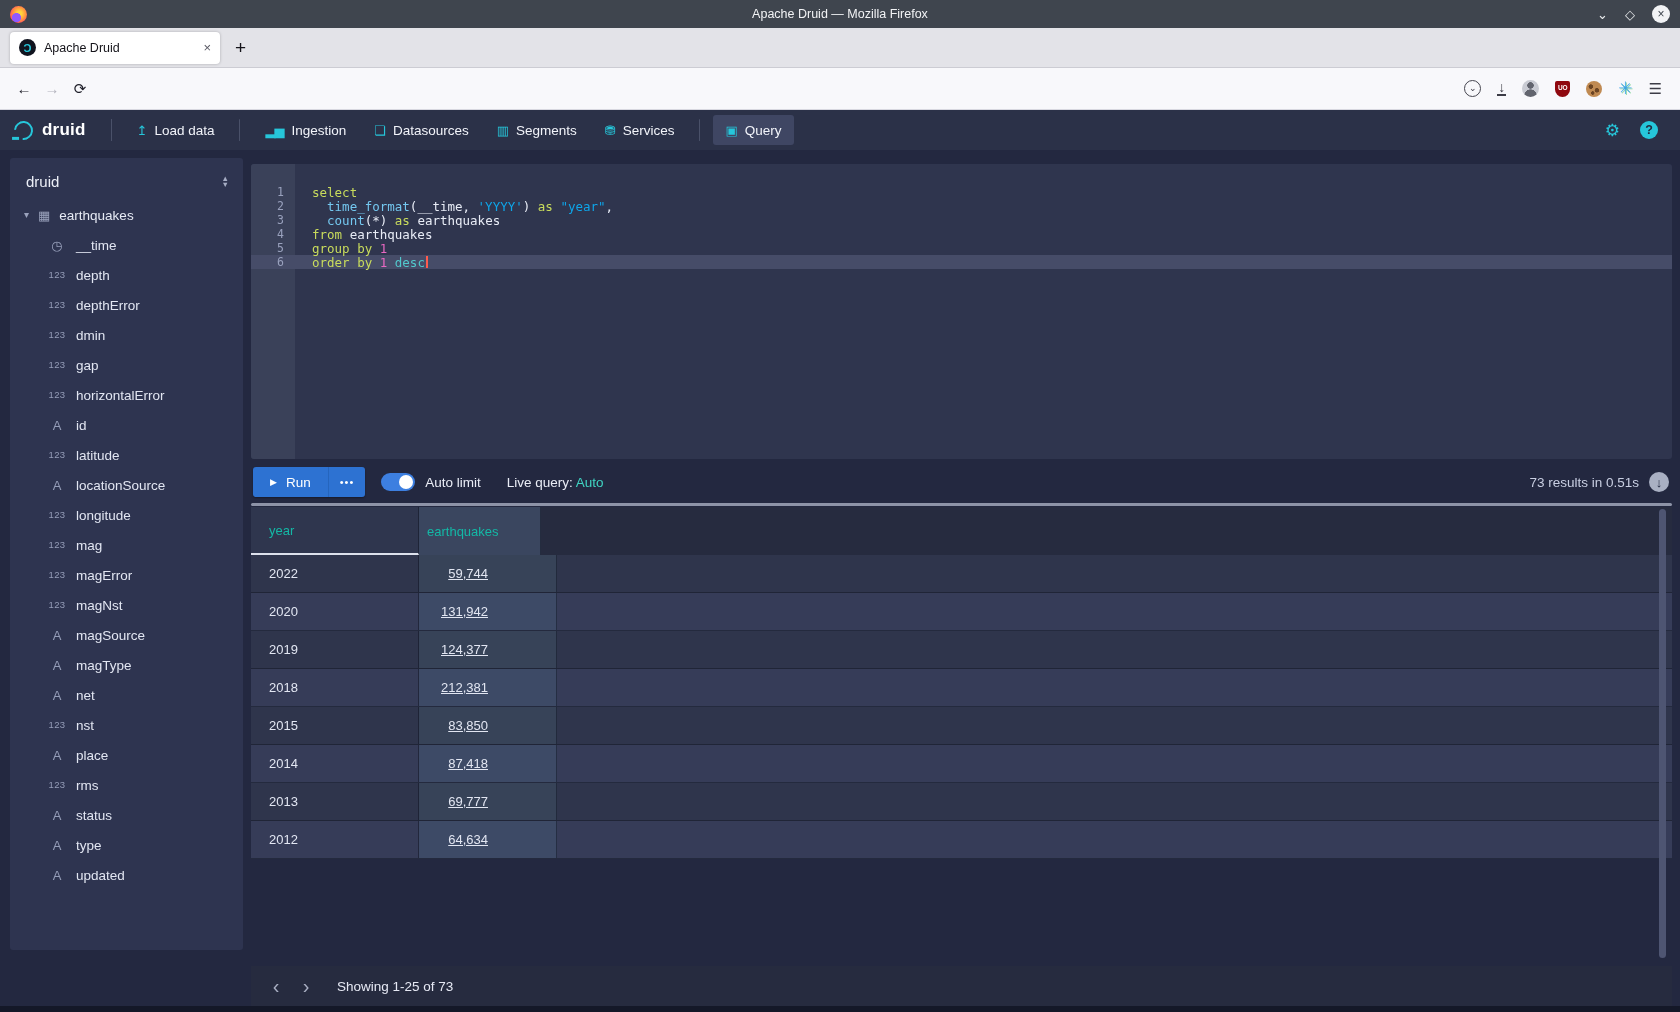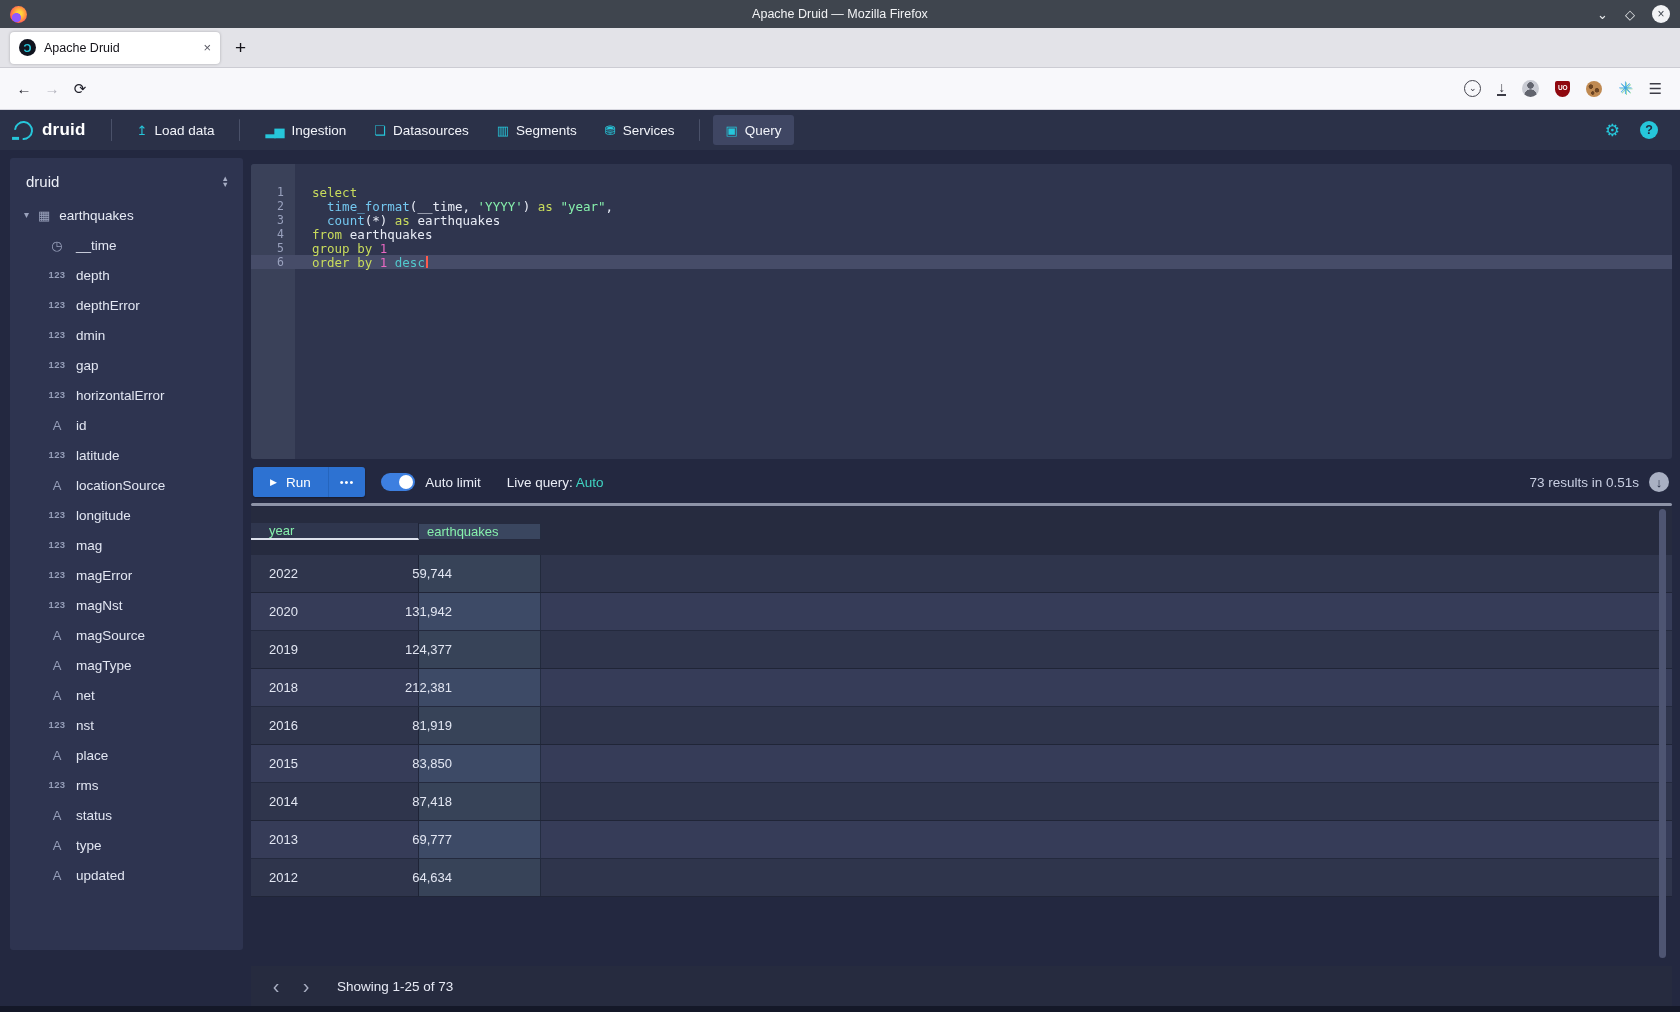--- a/index.html
+++ b/index.html
@@ -83,34 +83,34 @@
   .sb-head{display:flex;align-items:center;padding:15px 14px 10px 16px;}
   .sb-title{color:#eceff7;font-size:15px;flex:1;}
   .sort-icon{display:flex;flex-direction:column;align-items:center;color:#a6adc4;font-size:7.5px;line-height:6px;}
   .sort-icon::before{content:"▲";}
   .sort-icon::after{content:"▼";}
   .tree-parent{display:flex;align-items:center;height:30px;padding-left:14px;gap:9px;color:#e6eaf4;font-size:13.5px;}
   .chev{color:#9aa2bc;font-size:10px;line-height:1;}
   .tbl-icon{color:#9aa2bc;font-size:13px;line-height:1;}
   .tree-item{display:flex;align-items:center;height:30px;padding-left:37px;gap:9px;color:#e2e6f2;font-size:13.5px;}
   .col-icon{width:20px;color:#959db8;text-align:center;line-height:1;font-size:13px;}
-  [data-name="numeric-column-icon"]{font-size:9.5px;font-weight:bold;letter-spacing:.3px;}
+  [data-name="numeric-column-icon"]{font-size:9.5px;font-weight:normal;letter-spacing:.3px;}
 
   
   .content{flex:1;margin:0 8px;display:flex;flex-direction:column;height:100%;}
 
   
   .editor{margin-top:14px;height:295px;position:relative;border-radius:3px;background:#2f354e;overflow:hidden;flex:none;}
   .gutter-bg{position:absolute;left:0;top:0;bottom:0;width:44px;background:#3a4159;}
   .ed-lines{position:relative;padding-top:21px;font-family:"DejaVu Sans Mono",monospace;font-size:12.5px;}
   .ed-line{display:flex;align-items:center;height:14px;white-space:pre;}
   .ed-line.active{background:#464c68;}
   .ln{width:44px;text-align:right;padding-right:11px;color:#99a1bd;font-size:11.5px;flex:none;}
   .code{margin-left:17px;display:flex;}
-  .tok-kw{color:#c9dc5c;} .tok-fn{color:#74c8f0;} .tok-str{color:#86efac;}
+  .tok-kw{color:#c9dc5c;} .tok-fn{color:#74c8f0;} .tok-str{color:#0ea5e9;}
   .tok-num{color:#e868c2;} .tok-ty{color:#52c8cc;} .tok-pl{color:#e8ecf6;}
   .cursor{width:2px;height:12px;background:#ff5b4d;margin-left:1px;}
 
   
   .runbar{margin-top:4px;height:38px;display:flex;align-items:center;flex:none;}
   .btn-group{display:flex;border-radius:3px;overflow:hidden;box-shadow:0 1px 2px rgba(0,0,0,.35);margin-left:2px;}
   .run-btn{display:flex;align-items:center;gap:9px;background:#2d72d2;color:#fff;border:none;height:30px;
     padding:0 17px;font-family:"Liberation Sans",sans-serif;font-size:13.5px;}
   .play{font-size:9px;line-height:1;}
   .more-btn{background:#2d72d2;border:none;border-left:1px solid #2565bd;color:#fff;height:30px;padding:0 11px;
@@ -123,29 +123,29 @@
   .spacer{flex:1;}
   .status{color:#c9cfe2;font-size:13.5px;}
   .export{width:20px;height:20px;border-radius:50%;background:#a9b0c3;color:#222840;font-size:13px;font-weight:bold;
     display:flex;align-items:center;justify-content:center;margin:0 3px 0 10px;line-height:1;}
 
   
   .hscroll{height:3px;background:#8d93a7;margin-top:2px;flex:none;border-radius:2px;}
 
   
   .results{flex:1;overflow:hidden;position:relative;margin-top:1px;}
-  .thead{display:flex;height:48px;background:#262b3f;color:#86efac;font-size:13px;align-items:center;}
+  .thead{display:flex;height:48px;background:#262b3f;color:#14b8a6;font-size:13px;}
   .th{display:flex;align-items:center;}
   .th-year{width:168px;background:#2f364e;border-bottom:2px solid #dde1ec;padding-left:18px;border-right:1px solid rgba(14,18,32,.5);}
   .th-count{width:122px;background:#3a465f;padding-left:8px;border-right:1px solid rgba(14,18,32,.5);}
   .tbody{height:calc(100% - 48px);overflow:hidden;}
   .row{display:flex;height:38px;border-bottom:1px solid rgba(10,14,24,.4);color:#e2e6f2;font-size:13px;}
   .c-year,.c-count{display:flex;align-items:center;border-right:1px solid rgba(14,18,32,.5);}
   .c-year{width:168px;padding-left:18px;}
-  .c-count{width:122px;padding-right:88px;justify-content:flex-end;}
+  .c-count{width:138px;padding-right:68px;justify-content:flex-end;text-decoration:underline;}
   
   .tbody .row:nth-child(even){background:#363c58;}
   .tbody .row:nth-child(even) .c-count{background:#3d4a66;}
   .tbody .row:nth-child(odd){background:#2f354c;}
   .tbody .row:nth-child(odd) .c-count{background:#374358;}
   .vscroll{position:absolute;right:6px;top:2px;bottom:8px;width:7px;border-radius:4px;background:#4e5572;}
 
   
   .pagination{height:40px;background:#262b3f;display:flex;align-items:center;padding-left:10px;flex:none;}
   .pg-btn{width:30px;text-align:center;color:#aab0c4;font-size:20px;line-height:1;}
@@ -452,24 +452,20 @@
               <span class="c-year" data-name="cell-year">2019</span>
               <span class="c-count" data-name="cell-earthquakes">124,377</span>
             </div>
 
             <div class="row" data-name="table-row">
               <span class="c-year" data-name="cell-year">2018</span>
               <span class="c-count" data-name="cell-earthquakes">212,381</span>
             </div>
 
 
-            <div class="row" data-name="table-row">
-              <span class="c-year" data-name="cell-year">2016</span>
-              <span class="c-count" data-name="cell-earthquakes">81,919</span>
-            </div>
 
             <div class="row" data-name="table-row">
               <span class="c-year" data-name="cell-year">2015</span>
               <span class="c-count" data-name="cell-earthquakes">83,850</span>
             </div>
 
             <div class="row" data-name="table-row">
               <span class="c-year" data-name="cell-year">2014</span>
               <span class="c-count" data-name="cell-earthquakes">87,418</span>
             </div>

